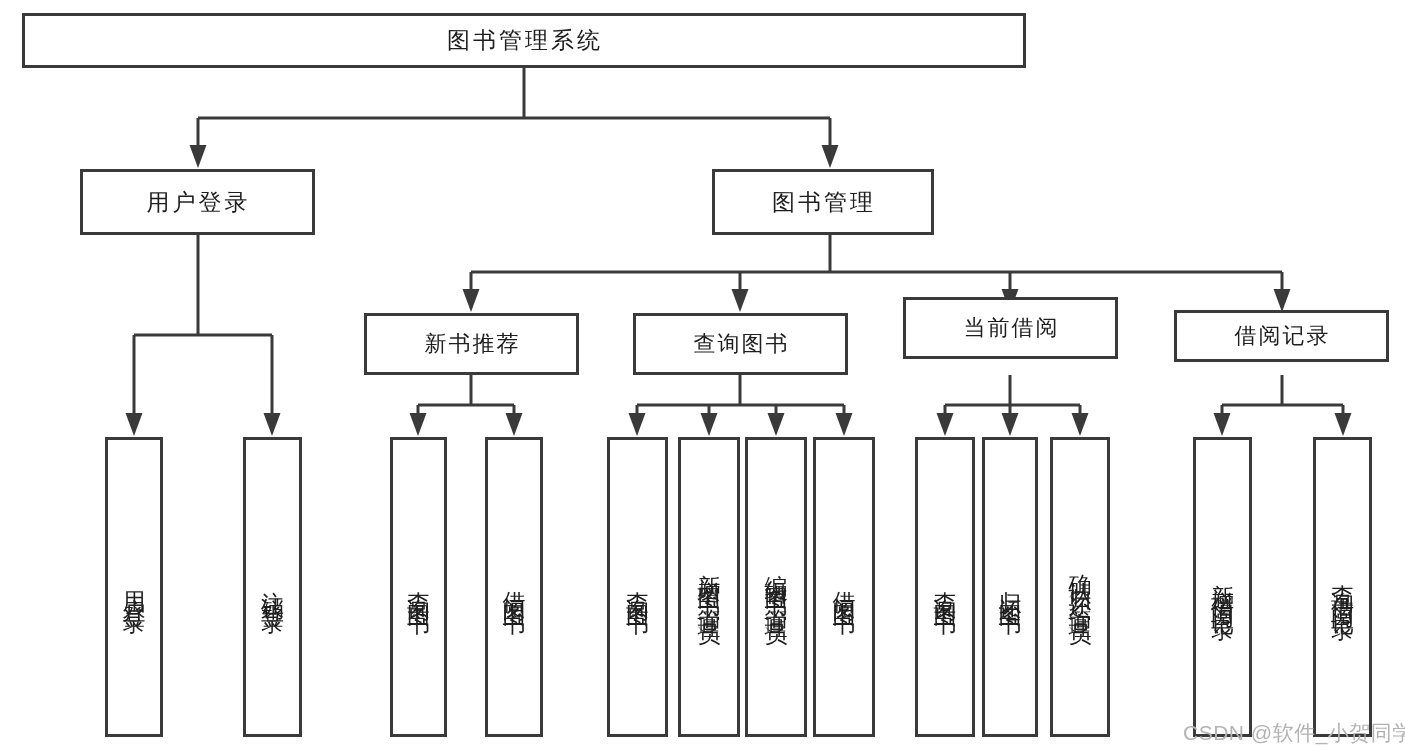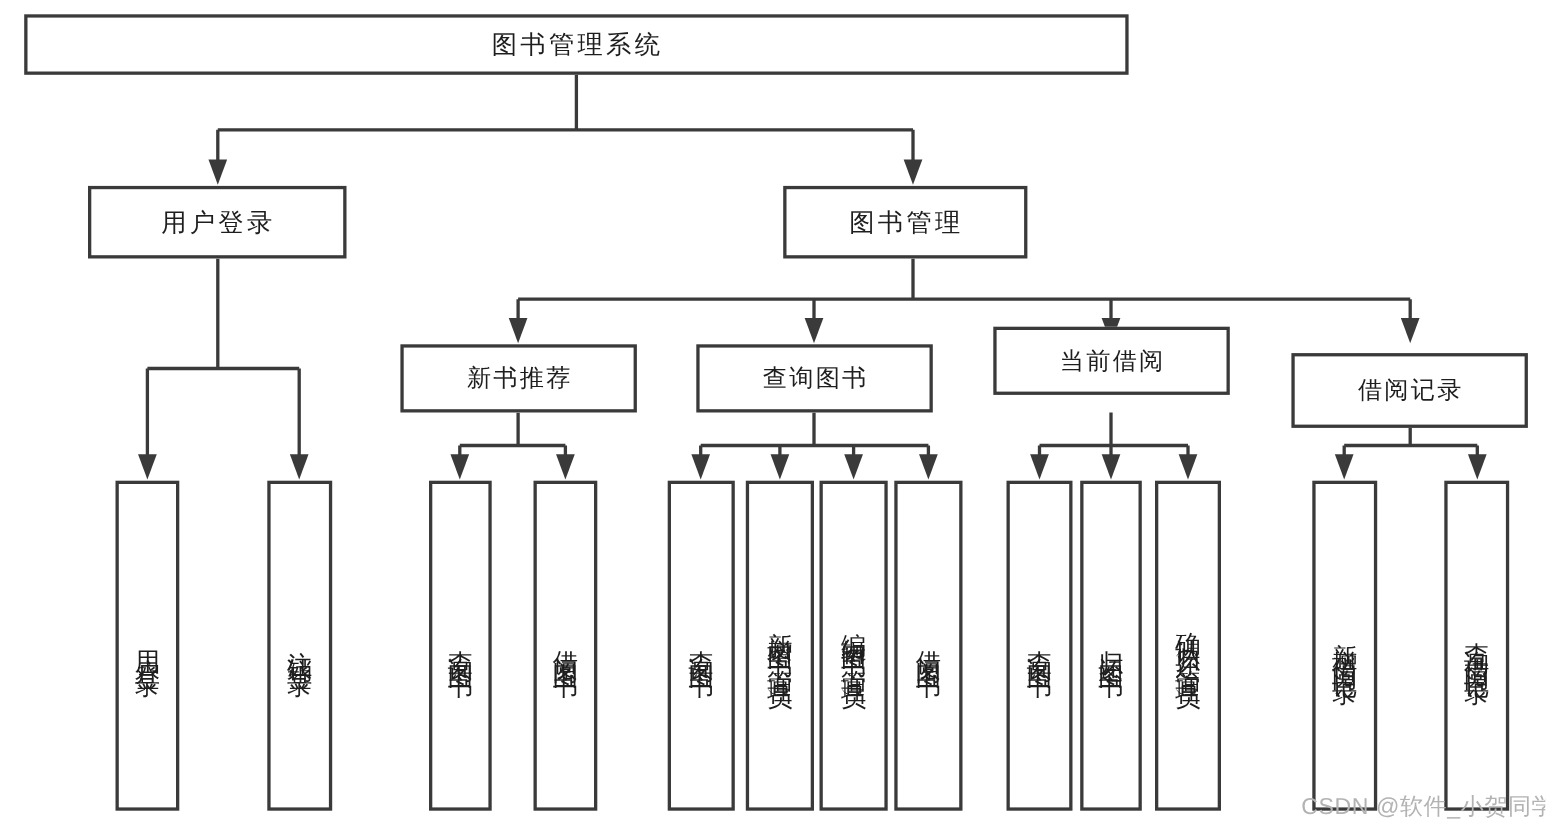--- a/index.html
+++ b/index.html
@@ -75,21 +75,21 @@
 
   <div class="node h lv3" style="left:364px;top:313px;width:215px;height:62px">
     <span>新书推荐</span>
   </div>
   <div class="node h lv3" style="left:633px;top:313px;width:215px;height:62px">
     <span>查询图书</span>
   </div>
   <div class="node h lv3" style="left:903px;top:297px;width:215px;height:62px">
     <span>当前借阅</span>
   </div>
-  <div class="node h lv3" style="left:1174px;top:321px;width:215px;height:68px">
+  <div class="node h lv3" style="left:1174px;top:310px;width:215px;height:52px">
     <span>借阅记录</span>
   </div>
 
   <div class="node v" style="left:105px;top:437px;width:58px;height:300px">
     <span>用户登录</span>
   </div>
   <div class="node v" style="left:243px;top:437px;width:59px;height:300px">
     <span>注销登录</span>
   </div>
 

